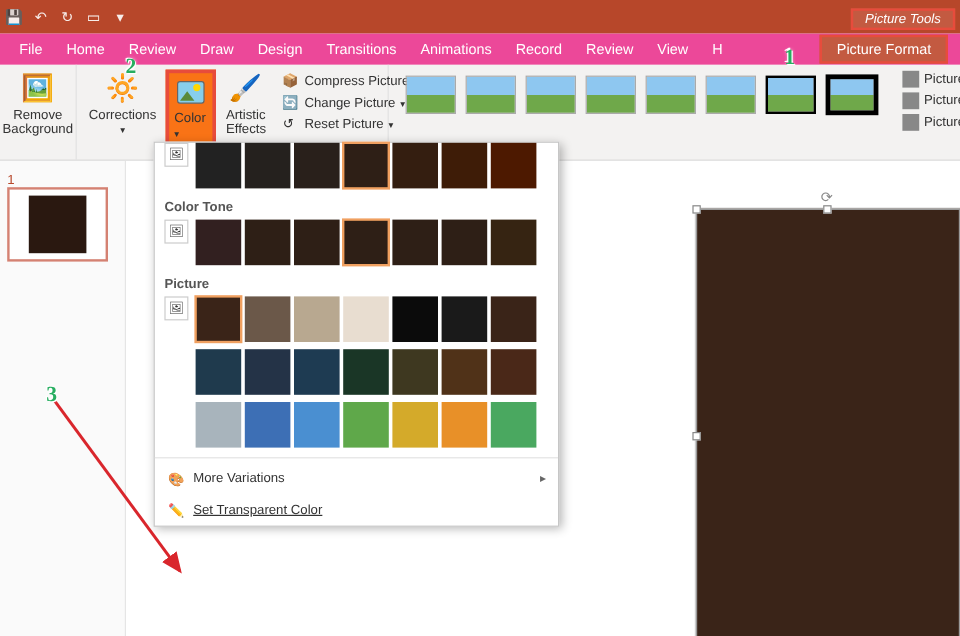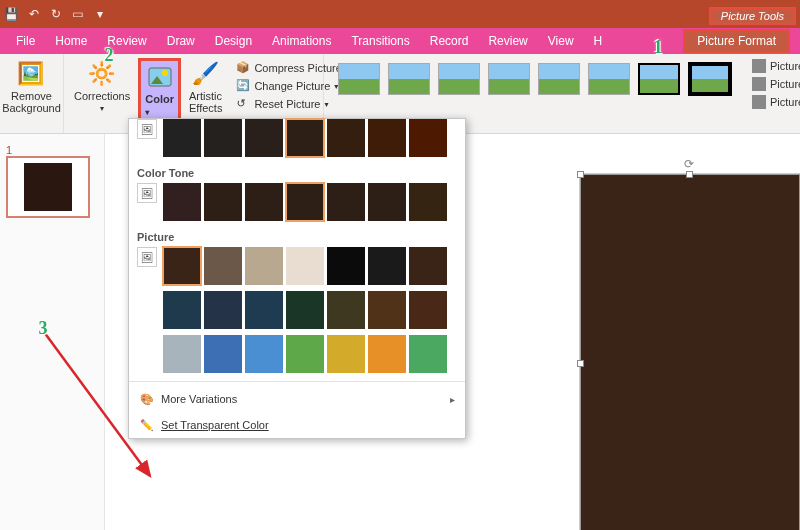--- a/index.html
+++ b/index.html
@@ -22,21 +22,21 @@
   .ribbon { height:80px; background:#f3f2f1; border-bottom:1px solid #d6d6d6; display:flex; }
   .group { border-right:1px solid #e1e1e1; padding:4px 6px 2px 6px; display:flex; flex-direction:column; align-items:center; justify-content:space-between; position:relative;}
   .group .label { font-size:10px; color:#666; position:absolute; bottom:2px; left:50%; transform:translateX(-50%); white-space:nowrap;}
   .btn-big { display:flex; flex-direction:column; align-items:center; gap:2px; padding:2px 4px; cursor:pointer; font-size:11px; color:#333; }
   .btn-big .ico { width:28px; height:28px; display:flex; align-items:center; justify-content:center; font-size:22px;}
   .row { display:flex; gap:4px; }
   .row-v { display:flex; flex-direction:column; gap:2px; }
   .small-cmd { display:flex; align-items:center; gap:4px; font-size:11px; cursor:pointer; padding:1px 2px; white-space:nowrap;}
   .small-cmd .ico { width:14px; height:14px; }
 
-  .color-btn { border:3px solid #e74c3c; padding:2px 4px; background:#c4b5fd;font-weight:bold;}
+  .color-btn { border:3px solid #e74c3c; padding:2px 4px; background:#f97316;}
   .color-btn .ico svg rect{fill:#87ceeb;} .color-btn .ico svg circle{fill:#ffd700;}
   
   
   .style-gallery { display:flex; align-items:center; gap:8px; padding:4px 8px; }
   .frame-thumb { width:42px; height:32px; border:1px solid #aaa; position:relative; background:linear-gradient(#8ec7f0 50%, #6fa84a 50%); cursor:pointer;}
   .frame-thumb.dark { border:4px solid #000; width:44px; height:34px; }
   .frame-thumb.narrow { border:2px solid #000; }
   .styles-group { flex:1; position:relative; }
   .styles-group .label { font-size:10px; color:#666; text-align:center; position:absolute; bottom:-14px; left:50%; transform:translateX(-50%);}
   
@@ -91,22 +91,22 @@
   </div>
   <div class="tool-context">Picture Tools</div>
 </div>
 
 <div class="tabs">
   <div class="tab">File</div>
   <div class="tab">Home</div>
   <div class="tab">Review</div>
   <div class="tab">Draw</div>
   <div class="tab">Design</div>
+  <div class="tab">Transitions</div>
   <div class="tab">Animations</div>
-  <div class="tab">Transitions</div>
   <div class="tab">Record</div>
   <div class="tab">Review</div>
   <div class="tab">View</div>
   <div class="tab">H</div>
   <div class="tab pf">Picture Format</div>
 </div>
 
 <div class="ribbon">
   <div class="group" style="width:64px;">
     <div class="btn-big">

